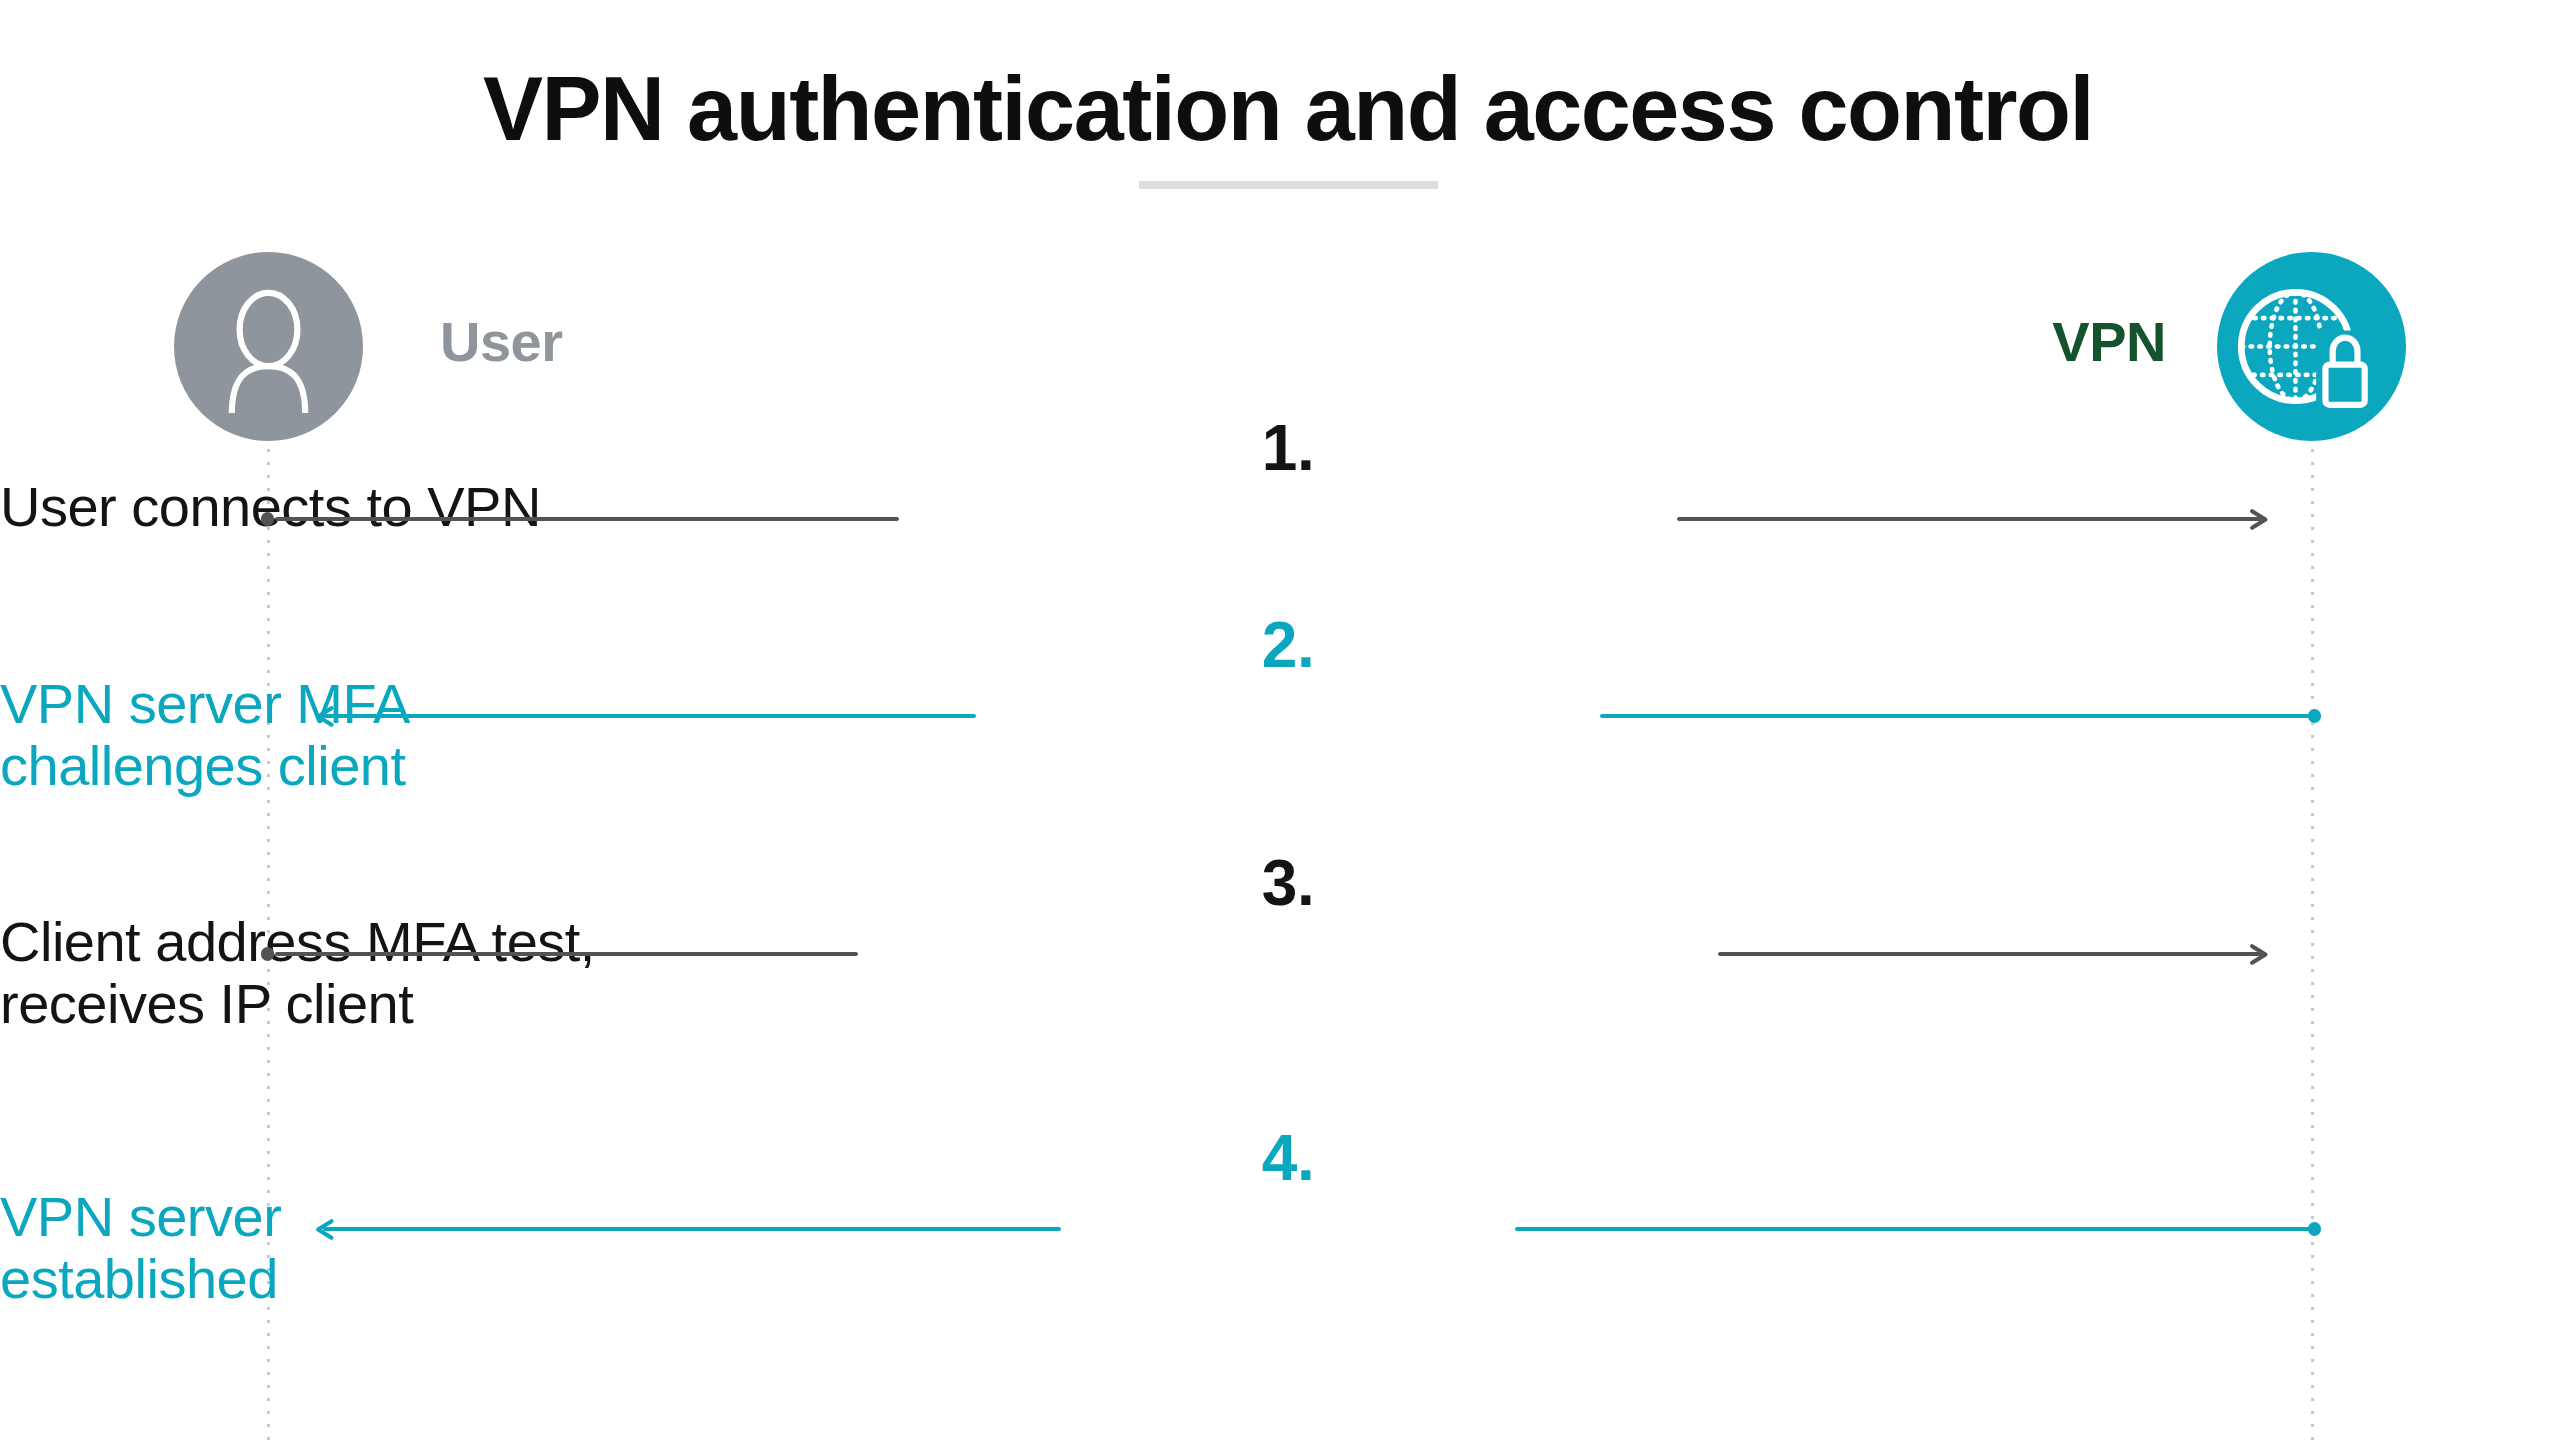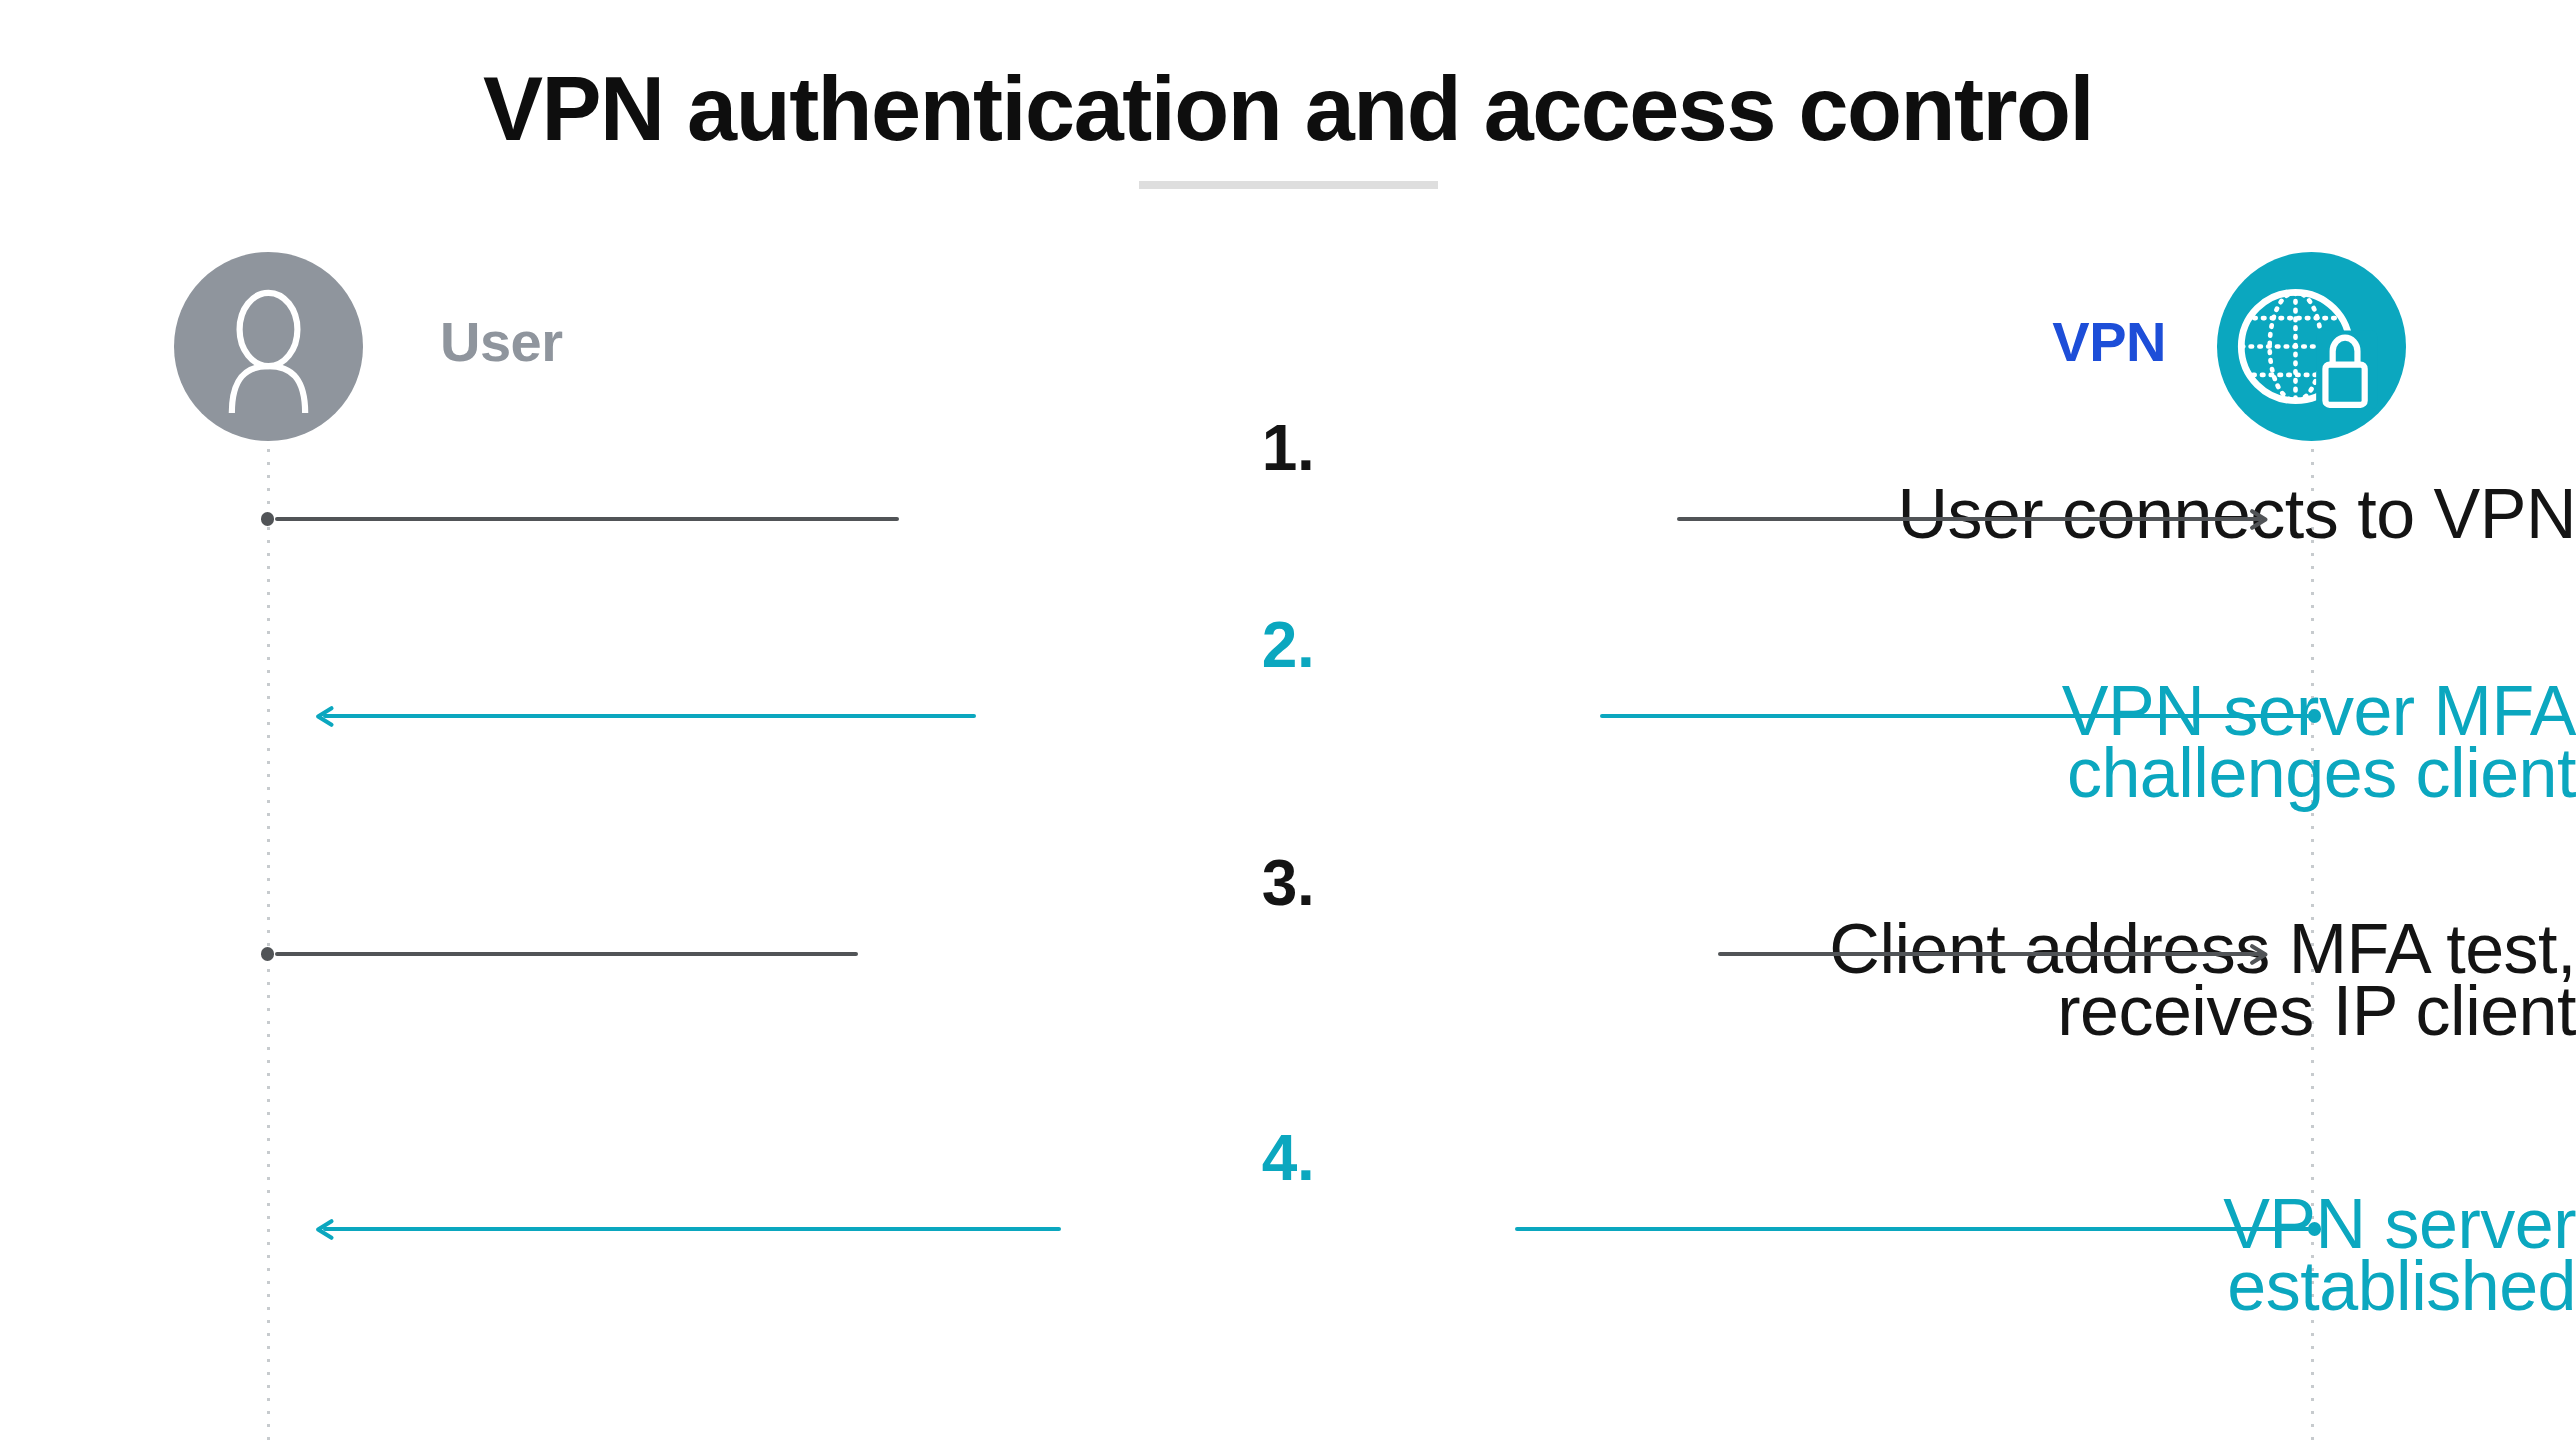--- a/index.html
+++ b/index.html
@@ -16,36 +16,36 @@
   .title-divider{
     position:absolute;top:181px;left:1139px;width:299px;height:7.7px;background:#dedede;
   }
   
   .actor-circle{position:absolute;width:189px;height:189px;border-radius:50%;top:252px;}
   .user-circle{left:174px;background:#8f959d;}
   .vpn-circle{left:2217px;background:#0ba7bf;}
   .actor-circle svg{position:absolute;left:0;top:0;}
   .actor-label{position:absolute;top:314px;font-size:56px;font-weight:700;line-height:1;letter-spacing:-0.5px;}
   .user-label{left:440px;color:#8f959d;}
-  .vpn-label{right:410px;color:#1d4ed8;}
+  .vpn-label{right:410px;color:#14532d;}
   
   .lifeline{
     position:absolute;top:449px;height:1000px;width:2.6px;
     background:repeating-linear-gradient(to bottom,#c7cbce 0 2.6px,transparent 2.6px 13px);
   }
   .lifeline-user{left:267px;}
   .lifeline-vpn{left:2311px;}
   
   .step{position:absolute;left:0;width:2576px;height:0;}
   .s1{top:519px;} .s2{top:716px;} .s3{top:954px;} .s4{top:1229px;}
   .num{
     position:absolute;top:-103px;left:0;right:0;text-align:center;
     font-size:64px;font-weight:700;line-height:1;letter-spacing:-0.5px;
   }
-  .line{position:absolute;left:0;right:0;text-align:right;font-size:70px;line-height:1;letter-spacing:-0.5px;}
+  .line{position:absolute;left:0;right:0;text-align:left;font-size:56px;line-height:1;letter-spacing:-0.5px;}
   .l1{top:-40px;} .l2{top:22px;}
   .dark .num,.dark .line{color:#141414;}
   .teal .num,.teal .line{color:#0ba7bf;}
   .seg{position:absolute;top:-2.1px;height:4.1px;border-radius:2.1px;}
   .dark .seg,{background:#515457;}
   .dark .seg{background:#515457;}
   .teal .seg{background:#0ba7bf;}
   .dot{position:absolute;top:-6.7px;width:13.4px;height:13.4px;border-radius:50%;}
   .dark .dot{background:#515457;}
   .teal .dot{background:#0ba7bf;}

